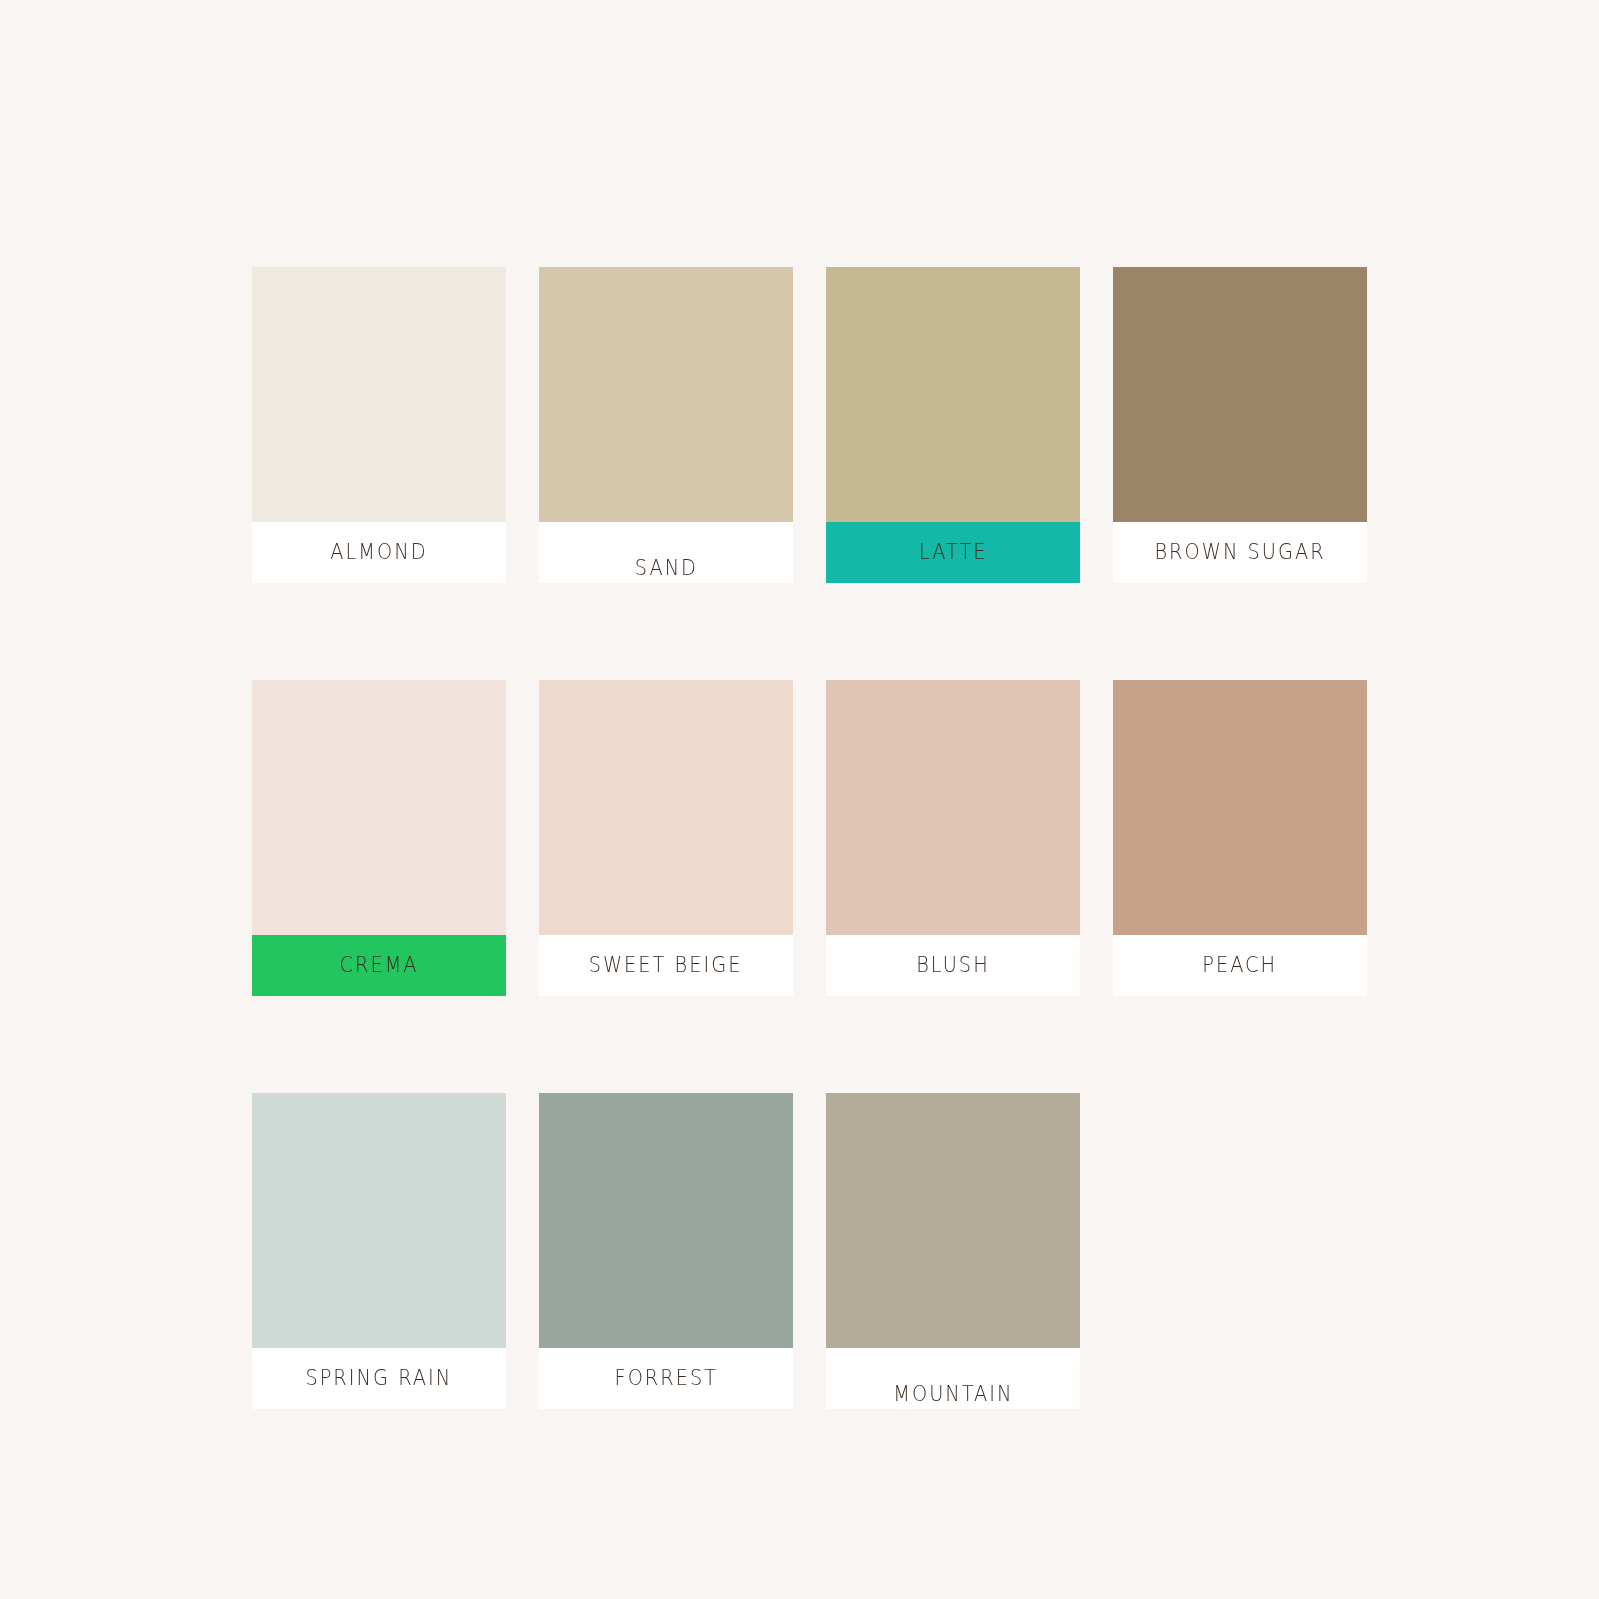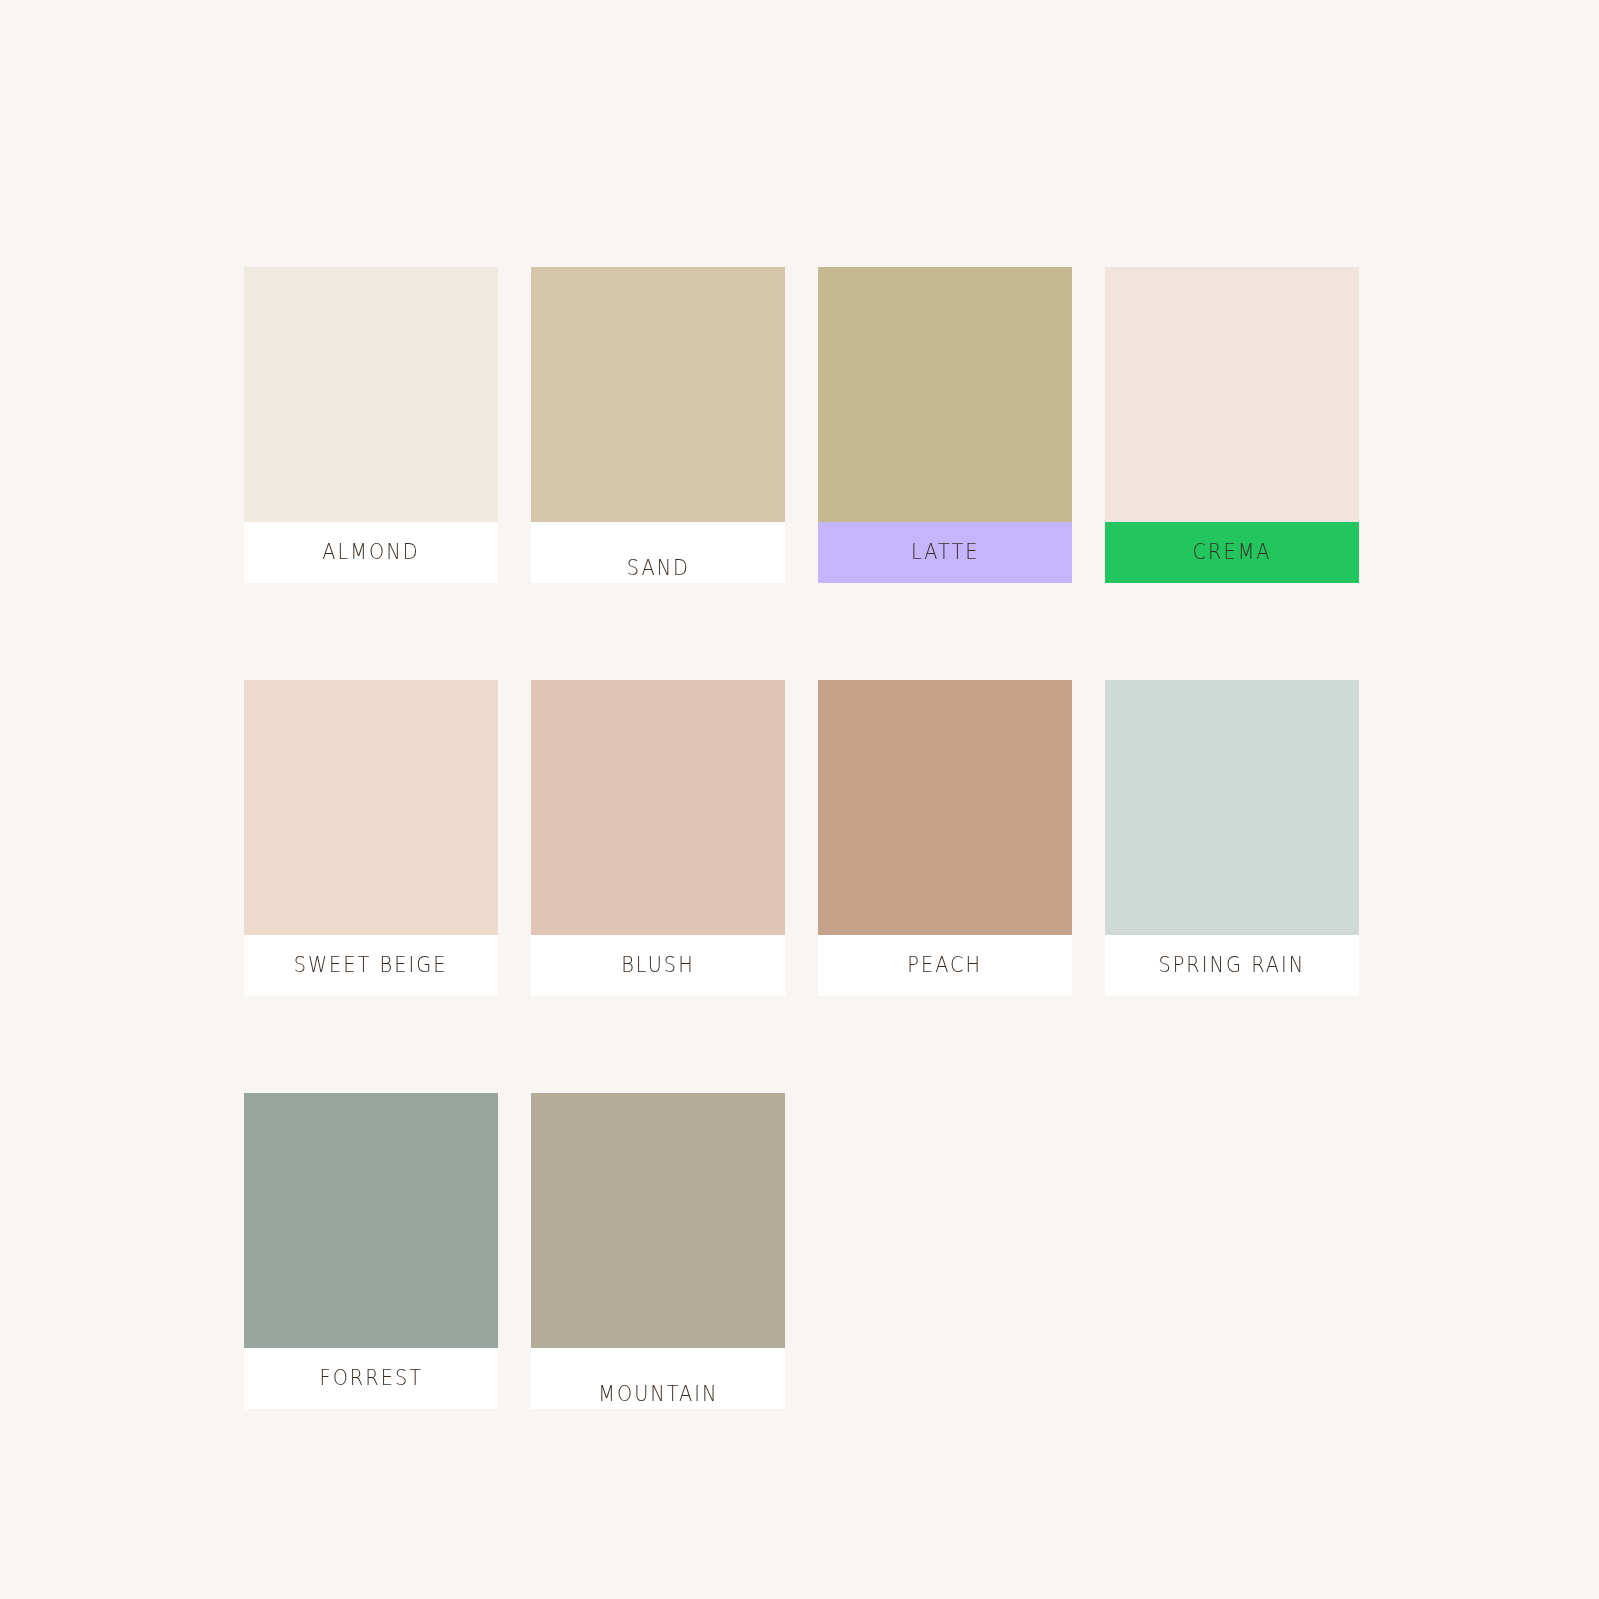--- a/index.html
+++ b/index.html
@@ -14,21 +14,21 @@
     overflow: hidden;
   }
   #palette-board {
     position: relative;
     width: 1599px;
     height: 1599px;
     background: #F9F5F2;
   }
   .swatch-grid {
     position: absolute;
-    left: 244px;
+    left: 252px;
     top: 267px;
     width: 1122px;
     display: grid;
     grid-template-columns: repeat(4, 254px);
     grid-template-rows: repeat(3, 316px);
     column-gap: 33px;
     row-gap: 97px;
   }
   .swatch-card {
     width: 254px;
@@ -77,25 +77,31 @@
 
     <div class="swatch-card">
       <div class="swatch-color" style="background-color: rgb(213, 198, 172);"></div>
       <div class="swatch-label-band" style="background-color: rgb(255, 255, 255); margin-top: 32px;">
         <span class="swatch-label" style="color: rgb(59, 44, 34);">SAND</span>
       </div>
     </div>
 
     <div class="swatch-card">
       <div class="swatch-color" style="background-color: rgb(198, 184, 144);"></div>
-      <div class="swatch-label-band" style="background-color: #c4b5fd; text-align: right;">
+      <div class="swatch-label-band" style="background-color: #14b8a6; text-align: right;">
         <span class="swatch-label" style="color: rgb(59, 44, 34);">LATTE</span>
       </div>
     </div>
 
+    <div class="swatch-card">
+      <div class="swatch-color" style="background-color: rgb(156, 132, 104);"></div>
+      <div class="swatch-label-band" style="background-color: rgb(255, 255, 255);">
+        <span class="swatch-label" style="color: rgb(59, 44, 34);">BROWN SUGAR</span>
+      </div>
+    </div>
 
     <div class="swatch-card">
       <div class="swatch-color" style="background-color: rgb(242, 228, 221);"></div>
       <div class="swatch-label-band" style="background-color: #22c55e;">
         <span class="swatch-label" style="color: rgb(59, 44, 34);">CREMA</span>
       </div>
     </div>
 
     <div class="swatch-card">
       <div class="swatch-color" style="background-color: rgb(238, 218, 204);"></div>

